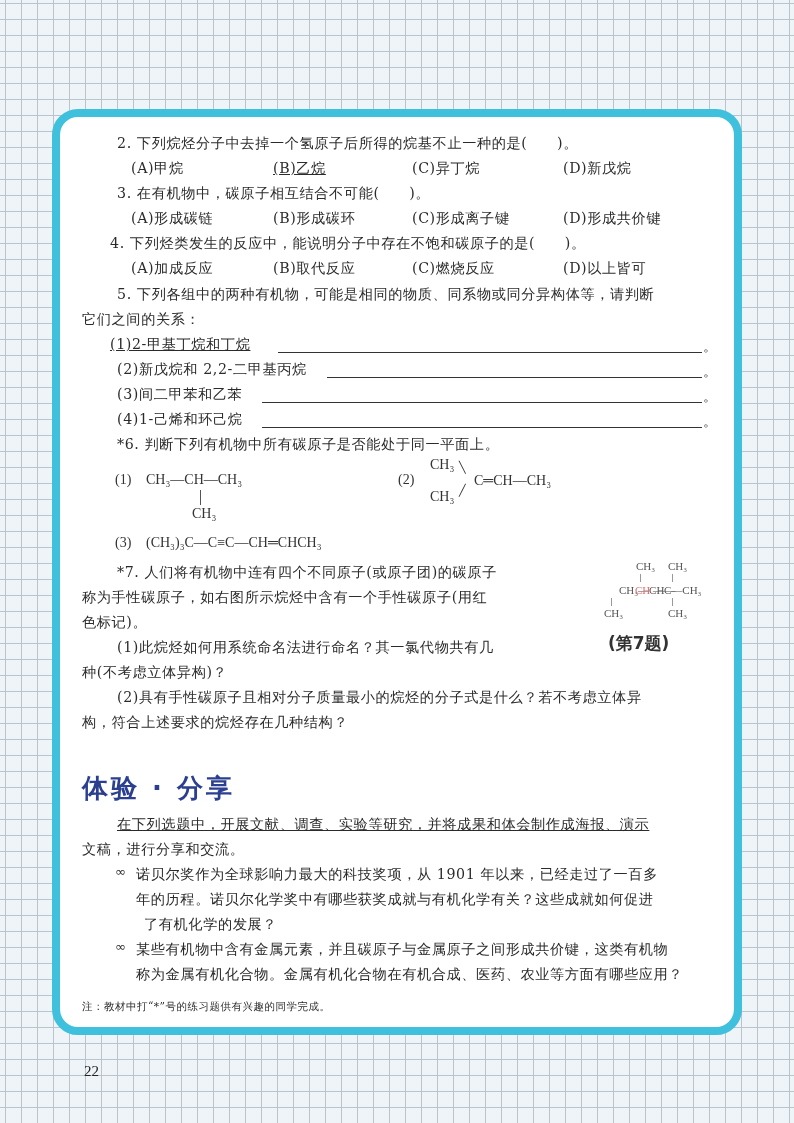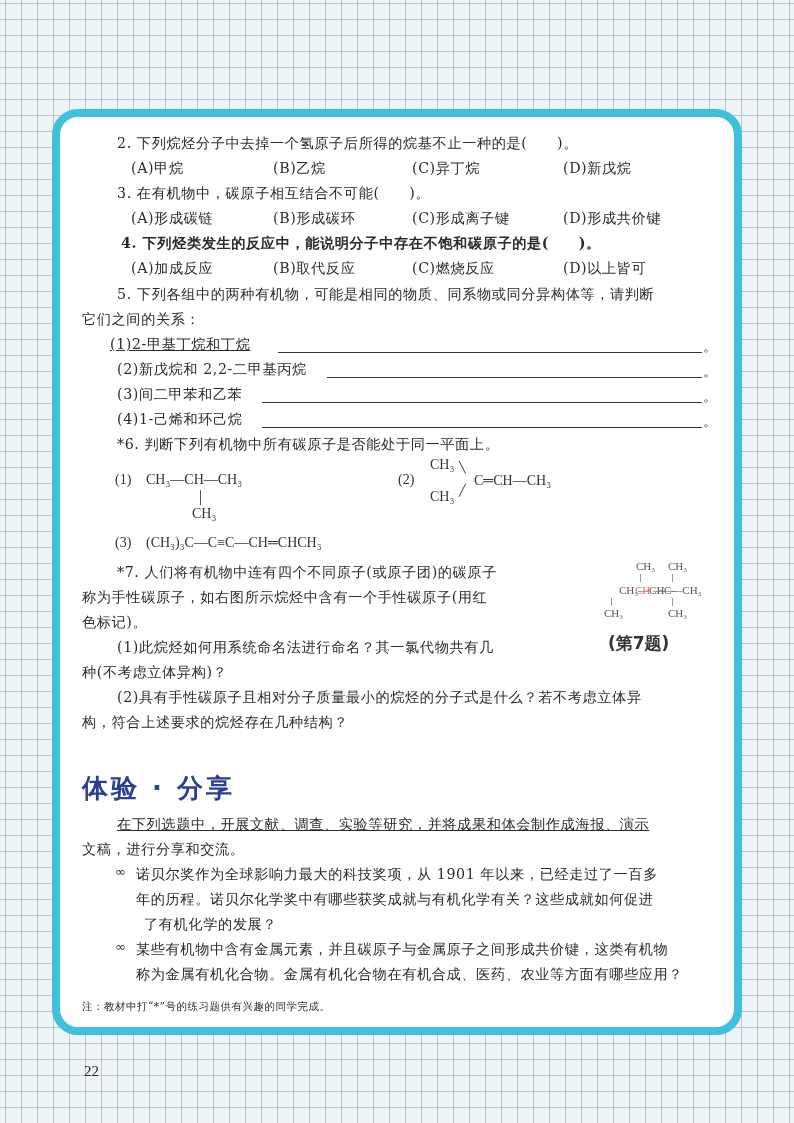--- a/index.html
+++ b/index.html
@@ -31,31 +31,31 @@
   .bullet { position: absolute; font-family: "DejaVu Sans", sans-serif; font-size: 13px; color: #333; }
   .caption { position: absolute; font-family: "DejaVu Sans", sans-serif; font-weight: bold; font-size: 17px; color: #333; }
 </style>
 </head>
 <body>
 
 <div class="panel"></div>
 
 <div class="t" style="left:117px;top:133px;">2. 下列烷烃分子中去掉一个氢原子后所得的烷基不止一种的是(　　)。</div>
 <div class="opt" style="left:131px;top:158px;">(A)甲烷</div>
-<div class="opt" style="left:273px;top:158px;">(B)乙烷</div>
+<div class="opt" style="left:273px;top:158px;text-decoration:underline;">(B)乙烷</div>
 <div class="opt" style="left:412px;top:158px;">(C)异丁烷</div>
 <div class="opt" style="left:563px;top:158px;">(D)新戊烷</div>
 
 <div class="t" style="left:117px;top:183px;">3. 在有机物中，碳原子相互结合不可能(　　)。</div>
 <div class="opt" style="left:131px;top:208px;">(A)形成碳链</div>
 <div class="opt" style="left:273px;top:208px;">(B)形成碳环</div>
 <div class="opt" style="left:412px;top:208px;">(C)形成离子键</div>
 <div class="opt" style="left:563px;top:208px;">(D)形成共价键</div>
 
-<div class="t" style="left:121px;top:233px;font-weight:bold;">4. 下列烃类发生的反应中，能说明分子中存在不饱和碳原子的是(　　)。</div>
+<div class="t" style="left:110px;top:233px;">4. 下列烃类发生的反应中，能说明分子中存在不饱和碳原子的是(　　)。</div>
 <div class="opt" style="left:131px;top:258px;">(A)加成反应</div>
 <div class="opt" style="left:273px;top:258px;">(B)取代反应</div>
 <div class="opt" style="left:412px;top:258px;">(C)燃烧反应</div>
 <div class="opt" style="left:563px;top:258px;">(D)以上皆可</div>
 
 <div class="t" style="left:117px;top:284px;">5. 下列各组中的两种有机物，可能是相同的物质、同系物或同分异构体等，请判断</div>
 <div class="t" style="left:82px;top:309px;">它们之间的关系：</div>
 
 <div class="t" style="left:110px;top:334px;text-decoration:underline;">(1)2-甲基丁烷和丁烷</div>
 <div class="blank-line" style="left:278px;top:352px;width:424px;"></div>

